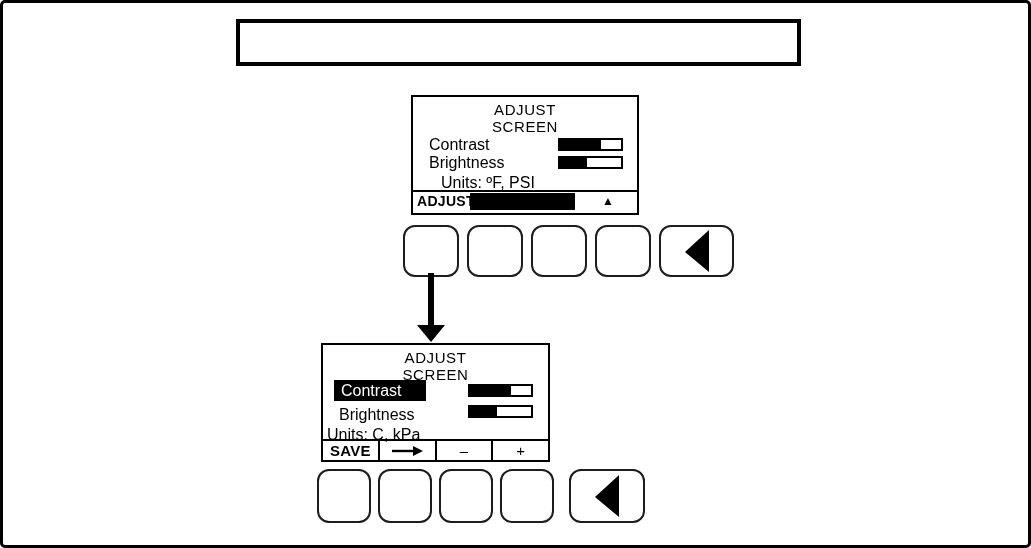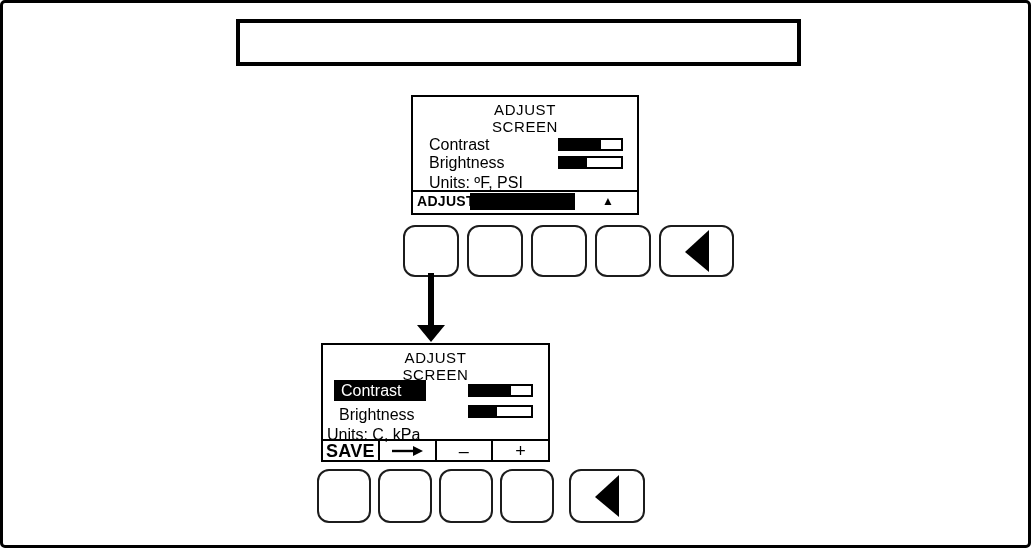--- a/index.html
+++ b/index.html
@@ -22,35 +22,35 @@
   .bar{position:absolute;width:65px;height:13px;box-sizing:border-box;
     border:2px solid #000;background:#fff;}
   .bar-fill{height:100%;background:#000;}
   .hl-block{position:absolute;left:11px;top:35px;width:92px;height:21px;background:#000;}
   .hl-block .scr-label{position:static;color:#fff;line-height:21px;padding-left:7px;display:block;}
   
   #screen1 .lbl-contrast{left:16px;top:39px;}
   #screen1 .bar-contrast{left:145px;top:41px;}
   #screen1 .lbl-bright{left:16px;top:57px;}
   #screen1 .bar-bright{left:145px;top:59px;}
-  #screen1 .lbl-units{left:16px;top:77px;}
+  #screen1 .lbl-units{left:28px;top:77px;}
   .softbar1{position:absolute;left:0;right:0;bottom:0;height:21px;border-top:2px solid #000;}
   .softbar1 .sk-label{position:absolute;left:4px;top:0;font-size:14px;font-weight:700;
     line-height:19px;letter-spacing:0.3px;}
   .softbar1 .sk-hl{position:absolute;left:57px;top:1px;width:105px;height:17px;background:#000;}
   .softbar1 .sk-up{position:absolute;left:180px;top:0;width:30px;text-align:center;
     font-size:12px;line-height:19px;}
   
   #screen2 .bar-contrast{left:145px;top:39px;}
   #screen2 .lbl-bright{left:16px;top:61px;}
   #screen2 .bar-bright{left:145px;top:60px;}
   #screen2 .lbl-units{left:4px;top:81px;}
   .softbar2{position:absolute;left:0;right:0;bottom:0;height:19px;border-top:2px solid #000;
     display:flex;}
-  .softbar2 .cell{flex:1 1 25%;text-align:center;font-size:18px;line-height:16px;
+  .softbar2 .cell{flex:1 1 25%;text-align:center;font-size:15px;line-height:16px;
     display:flex;align-items:center;justify-content:center;}
   .softbar2 .cell + .cell{border-left:2px solid #000;}
   .softbar2 .save{font-weight:700;letter-spacing:0.3px;}
   
   .key{position:absolute;box-sizing:border-box;border:2px solid #1c1c1c;border-radius:12px;
     background:#fff;}
   .key.fn{width:56px;height:52px;}
   .key.back{display:flex;align-items:center;justify-content:center;}
   #kp1 .k1{left:400px;top:222px;} #kp1 .k2{left:464px;top:222px;}
   #kp1 .k3{left:528px;top:222px;} #kp1 .k4{left:592px;top:222px;}

